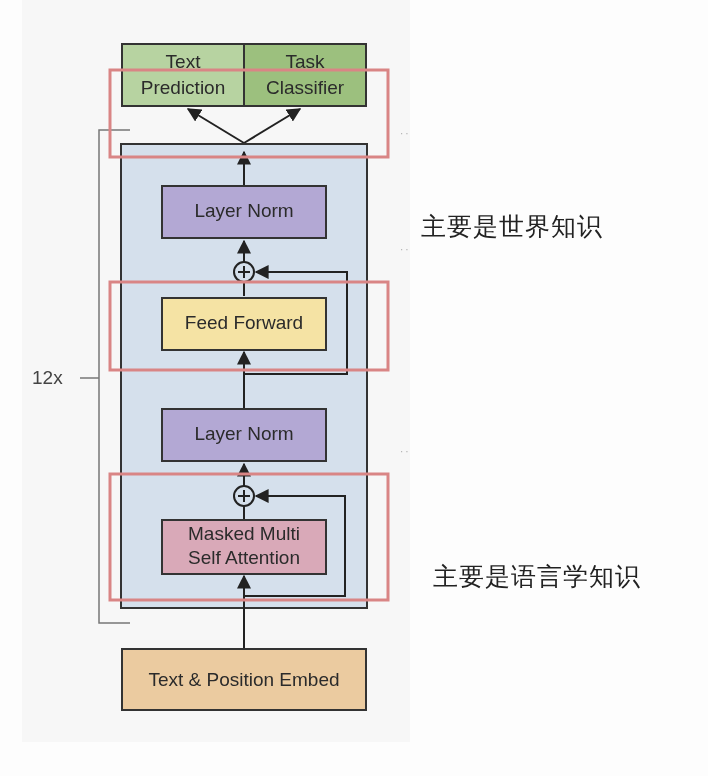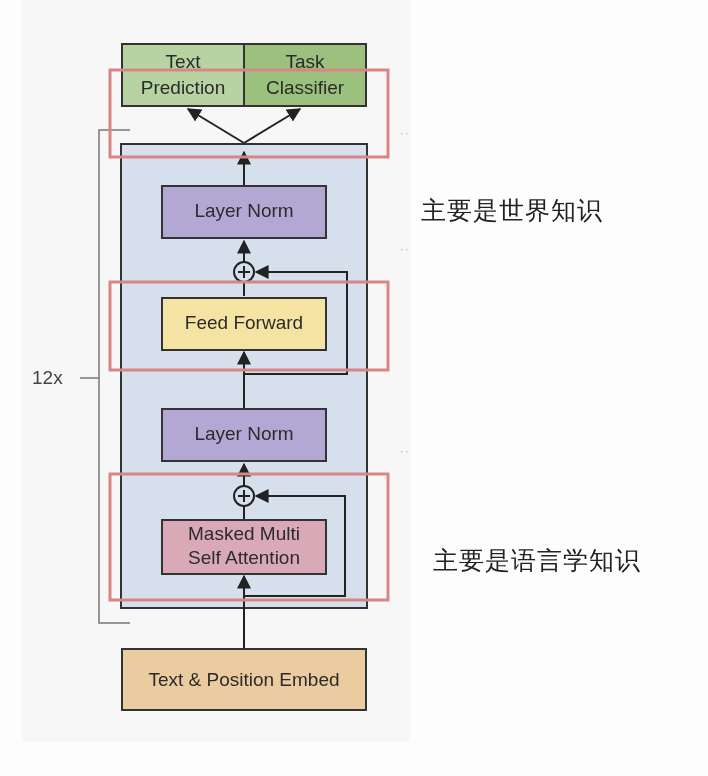--- a/index.html
+++ b/index.html
@@ -98,14 +98,14 @@
 
   <rect id="hl1" x="110" y="70" width="278" height="87" fill="none" stroke-width="3" stroke="#d98585"></rect>
   <rect id="hl2" x="110" y="282" width="278" height="88" fill="none" stroke-width="3" stroke="#d98585"></rect>
   <rect id="hl3" x="110" y="474" width="278" height="126" fill="none" stroke-width="3" stroke="#d98585"></rect>
 </svg>
 
 <div class="dots" style="left:400px; top:128px;">··</div>
 <div class="dots" style="left:400px; top:244px;">··</div>
 <div class="dots" style="left:400px; top:446px;">··</div>
 
-<div class="annot" style="left:421px; top:194px;text-align:center;">主要是世界知识</div>
-<div class="annot" style="left:433px; top:544px;">主要是语言学知识</div>
+<div class="annot" style="left:421px; top:210px;text-align:center;">主要是世界知识</div>
+<div class="annot" style="left:433px; top:560px;">主要是语言学知识</div>
 
 </body></html>

